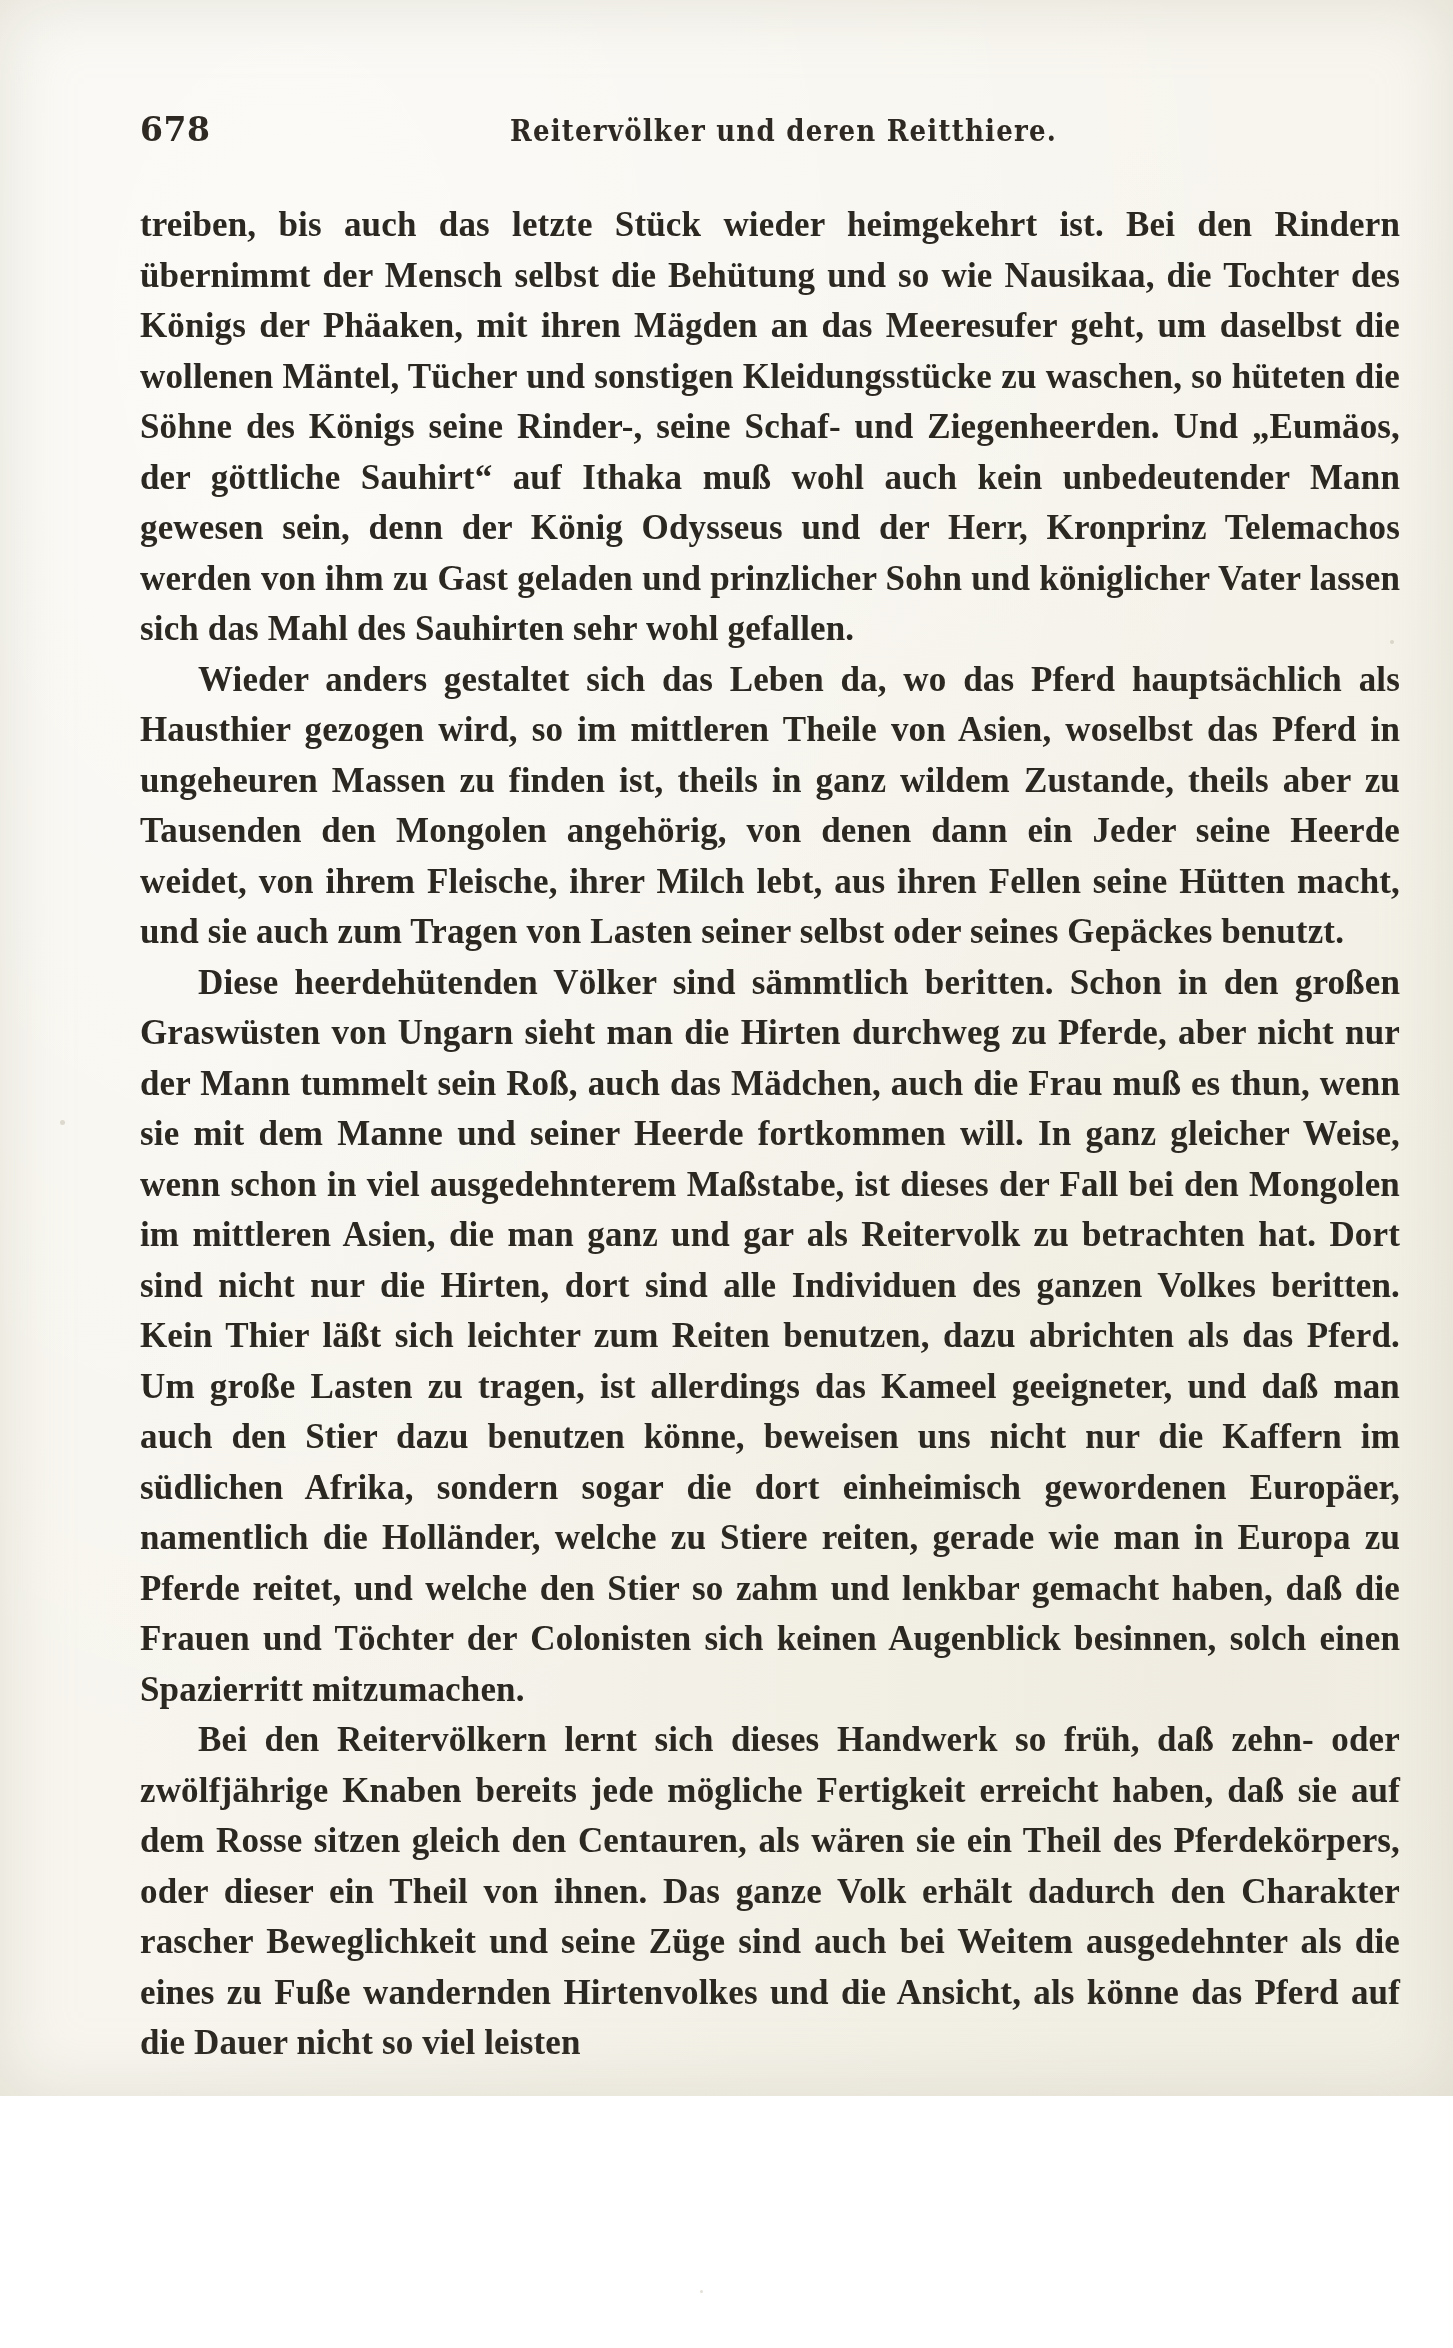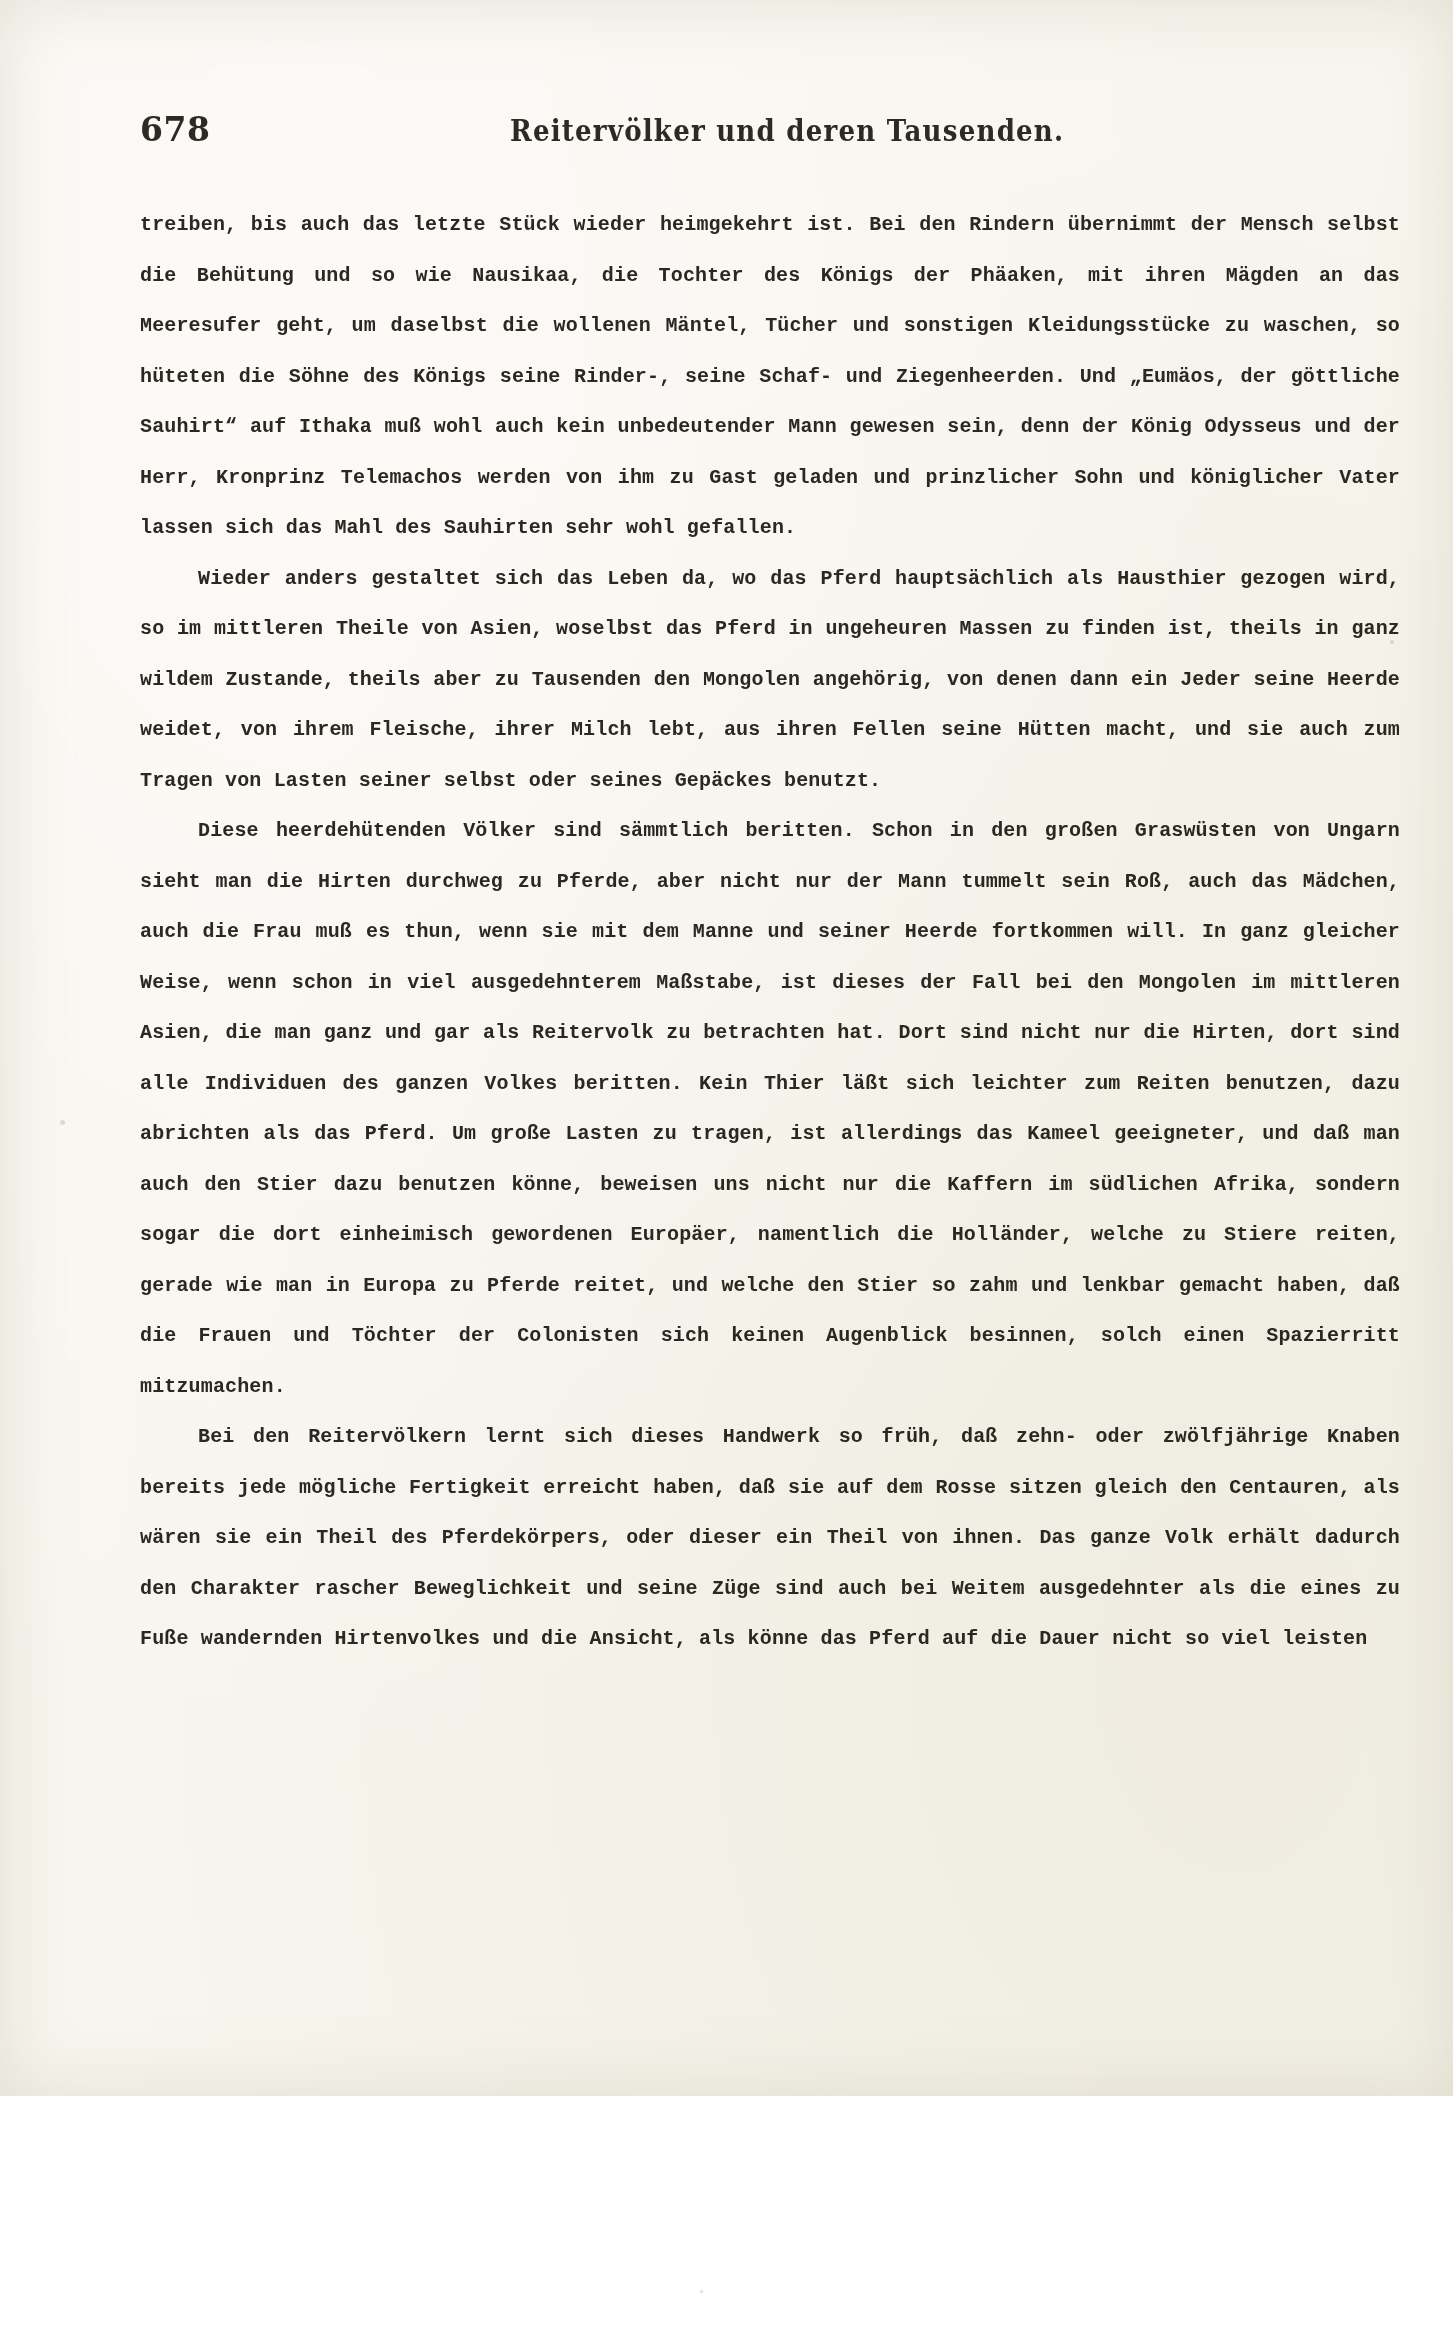--- a/index.html
+++ b/index.html
@@ -48,22 +48,22 @@
   .head-title {
     flex: 1;
     text-align: left;
     font-family: "DejaVu Serif", serif;
     font-size: 29px;
     letter-spacing: 1.2px;
     color: #2e2a23;
     padding-left: 210px;
   }
   .body-text {
-    font-family: Liberation Mono, monospace;
-    font-size: 20px;
+    font-family: Liberation Serif, serif;
+    font-size: 35px;
     line-height: 50.5px;
     text-align: justify;
     text-justify: inter-word;
     color: #2b2721;
     letter-spacing: 0.15px;
     hyphens: manual;
   }
   .body-text p {
     margin: 0;
   }
@@ -92,21 +92,21 @@
 </style>
 </head>
 <body>
 
 <div class="page">
 
   <div class="page-inner">
 
     <div class="running-head">
       <div class="folio">678</div>
-      <div class="head-title fraktur">Reitervölker und deren Tausenden.</div>
+      <div class="head-title fraktur">Reitervölker und deren Reitthiere.</div>
     </div>
 
     <div class="body-text fraktur">
       <p>treiben, bis auch das letzte Stück wieder heimgekehrt ist. Bei den Rindern übernimmt der Mensch selbst die Behütung und so wie Nausikaa, die Tochter des Königs der Phäaken, mit ihren Mägden an das Meeresufer geht, um daselbst die wollenen Mäntel, Tücher und sonstigen Kleidungsstücke zu waschen, so hüteten die Söhne des Königs seine Rinder-, seine Schaf- und Ziegenheerden. Und „Eumäos, der göttliche Sauhirt“ auf Ithaka muß wohl auch kein unbedeutender Mann gewesen sein, denn der König Odysseus und der Herr, Kronprinz Telemachos werden von ihm zu Gast geladen und prinzlicher Sohn und königlicher Vater lassen sich das Mahl des Sauhirten sehr wohl gefallen.</p>
       <p class="indent">Wieder anders gestaltet sich das Leben da, wo das Pferd hauptsächlich als Hausthier gezogen wird, so im mittleren Theile von Asien, woselbst das Pferd in ungeheuren Massen zu finden ist, theils in ganz wildem Zustande, theils aber zu Tausenden den Mongolen angehörig, von denen dann ein Jeder seine Heerde weidet, von ihrem Fleische, ihrer Milch lebt, aus ihren Fellen seine Hütten macht, und sie auch zum Tragen von Lasten seiner selbst oder seines Gepäckes benutzt.</p>
       <p class="indent">Diese heerdehütenden Völker sind sämmtlich beritten. Schon in den großen Graswüsten von Ungarn sieht man die Hirten durchweg zu Pferde, aber nicht nur der Mann tummelt sein Roß, auch das Mädchen, auch die Frau muß es thun, wenn sie mit dem Manne und seiner Heerde fortkommen will. In ganz gleicher Weise, wenn schon in viel ausgedehnterem Maßstabe, ist dieses der Fall bei den Mongolen im mittleren Asien, die man ganz und gar als Reitervolk zu betrachten hat. Dort sind nicht nur die Hirten, dort sind alle Individuen des ganzen Volkes beritten. Kein Thier läßt sich leichter zum Reiten benutzen, dazu abrichten als das Pferd. Um große Lasten zu tragen, ist allerdings das Kameel geeigneter, und daß man auch den Stier dazu benutzen könne, beweisen uns nicht nur die Kaffern im südlichen Afrika, sondern sogar die dort einheimisch gewordenen Europäer, namentlich die Holländer, welche zu Stiere reiten, gerade wie man in Europa zu Pferde reitet, und welche den Stier so zahm und lenkbar gemacht haben, daß die Frauen und Töchter der Colonisten sich keinen Augenblick besinnen, solch einen Spazierritt mitzumachen.</p>
       <p class="indent">Bei den Reitervölkern lernt sich dieses Handwerk so früh, daß zehn- oder zwölfjährige Knaben bereits jede mögliche Fertigkeit erreicht haben, daß sie auf dem Rosse sitzen gleich den Centauren, als wären sie ein Theil des Pferdekörpers, oder dieser ein Theil von ihnen. Das ganze Volk erhält dadurch den Charakter rascher Beweglichkeit und seine Züge sind auch bei Weitem ausgedehnter als die eines zu Fuße wandernden Hirtenvolkes und die Ansicht, als könne das Pferd auf die Dauer nicht so viel leisten</p>
     </div>
 
   </div>

